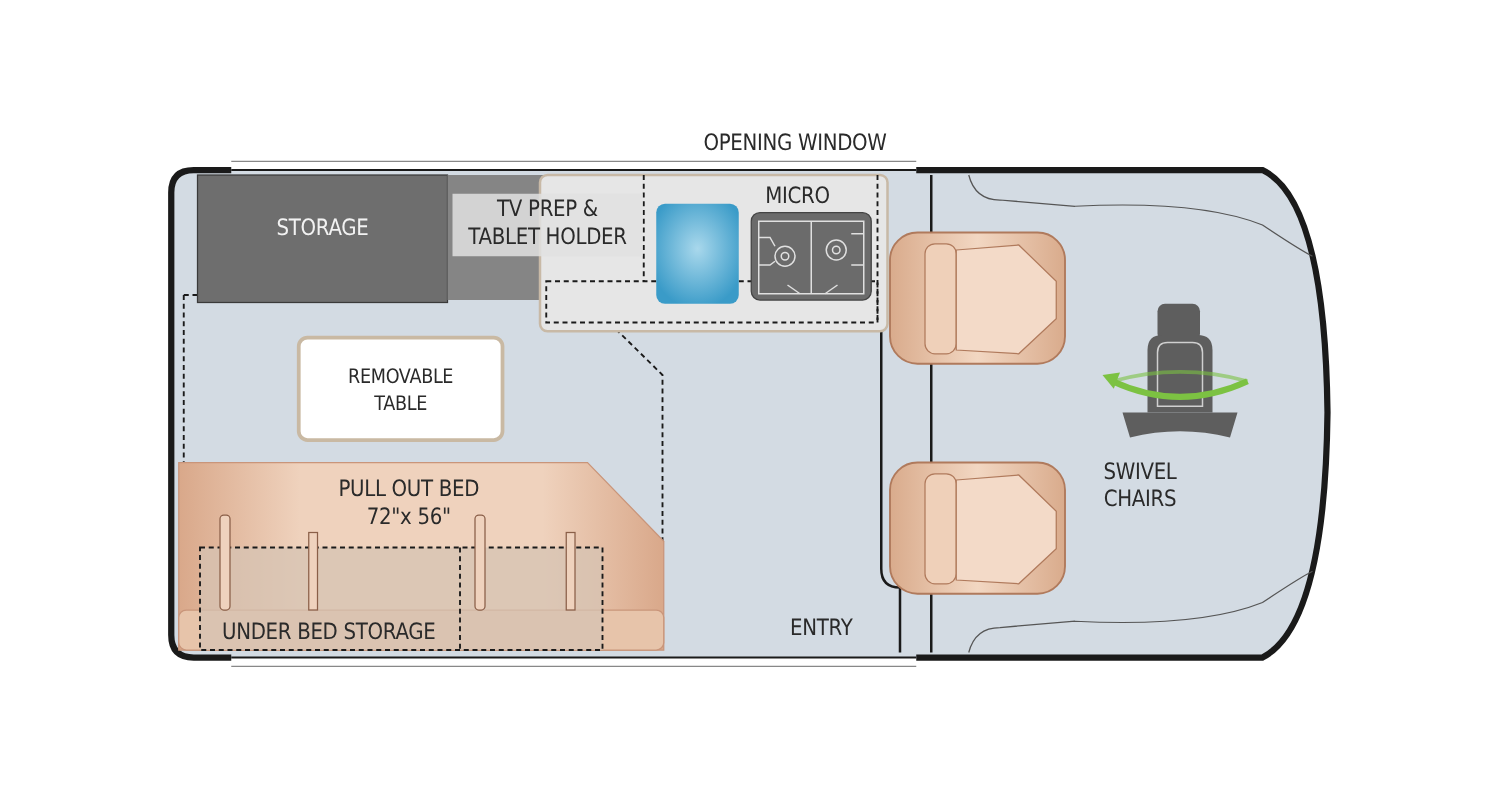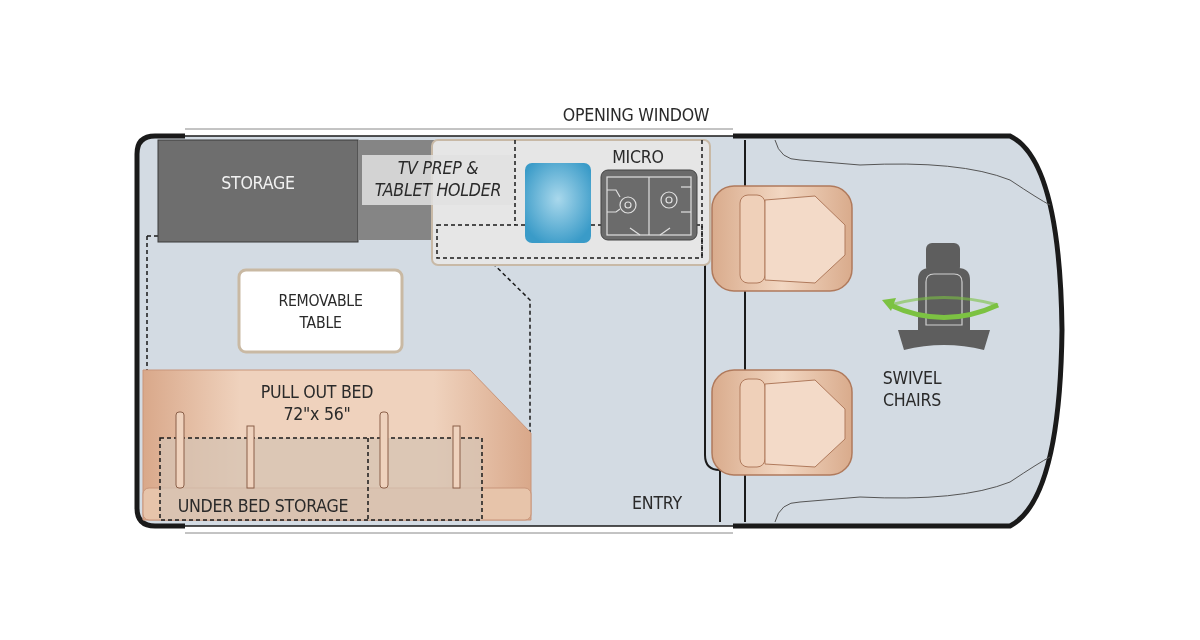--- a/index.html
+++ b/index.html
@@ -133,33 +133,33 @@
     <path d="M890 305 Q944 330 998 305" fill="none" stroke="#7cc242" stroke-width="5"></path>
     <path d="M890 305 Q944 290 998 305" fill="none" stroke="#7cc242" stroke-width="3" opacity="0.6"></path>
     <polygon points="882,300 896,298 891,311" fill="#7cc242"></polygon>
   </g>
 </svg>
 
 <div class="lbl" style="left:536px;top:104px;width:200px;font-size:18px;">OPENING WINDOW</div>
 
 <div class="lbl white" style="left:188px;top:172px;width:140px;font-size:18px;">STORAGE</div>
 
-<div class="abs" style="left:362px;top:157px;width:152px;font-style:italic;">
+<div class="abs" style="left:362px;top:157px;width:152px;">
   <div class="lbl" style="position:relative;width:152px;font-size:18px;">TV PREP &amp;</div>
   <div class="lbl" style="position:relative;width:152px;font-size:18px;">TABLET HOLDER</div>
 </div>
 
 <div class="lbl" style="left:600px;top:146px;width:76px;font-size:18px;">MICRO</div>
 
 <div class="abs" style="left:239px;top:290px;width:180px;">
   <div class="lbl" style="position:relative;width:163px;font-size:16px;">REMOVABLE</div>
   <div class="lbl" style="position:relative;width:163px;font-size:16px;">TABLE</div>
 </div>
 
-<div class="abs" style="left:217px;top:381px;width:200px;">
+<div class="abs" style="left:227px;top:381px;width:200px;">
   <div class="lbl" style="position:relative;width:200px;font-size:18px;">PULL OUT BED</div>
   <div class="lbl" style="position:relative;width:200px;font-size:18px;">72"x 56"</div>
 </div>
 
 <div class="lbl" style="left:158px;top:495px;width:210px;font-size:18px;">UNDER BED STORAGE</div>
 
 <div class="lbl" style="left:617px;top:492px;width:80px;font-size:18px;">ENTRY</div>
 
 <div class="abs" style="left:862px;top:367px;width:100px;">
   <div class="lbl" style="position:relative;width:100px;font-size:18px;">SWIVEL</div>

